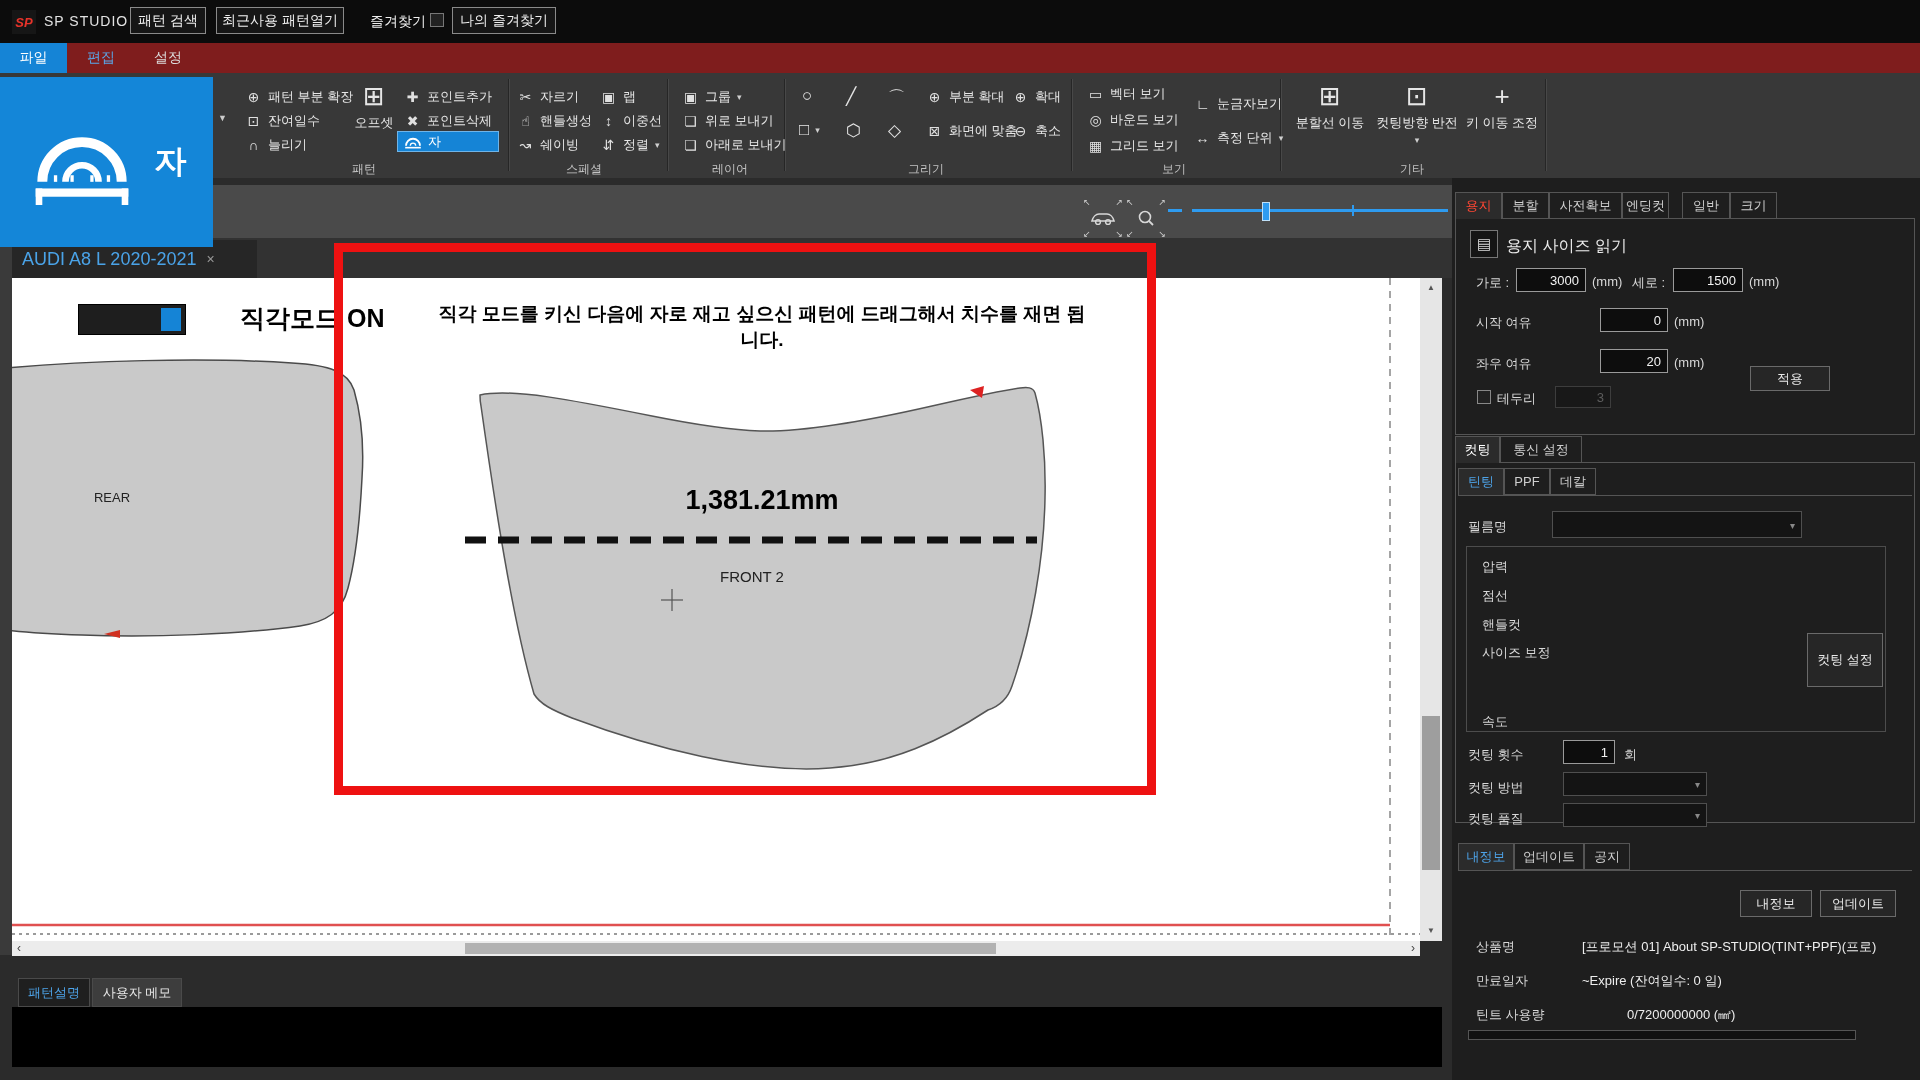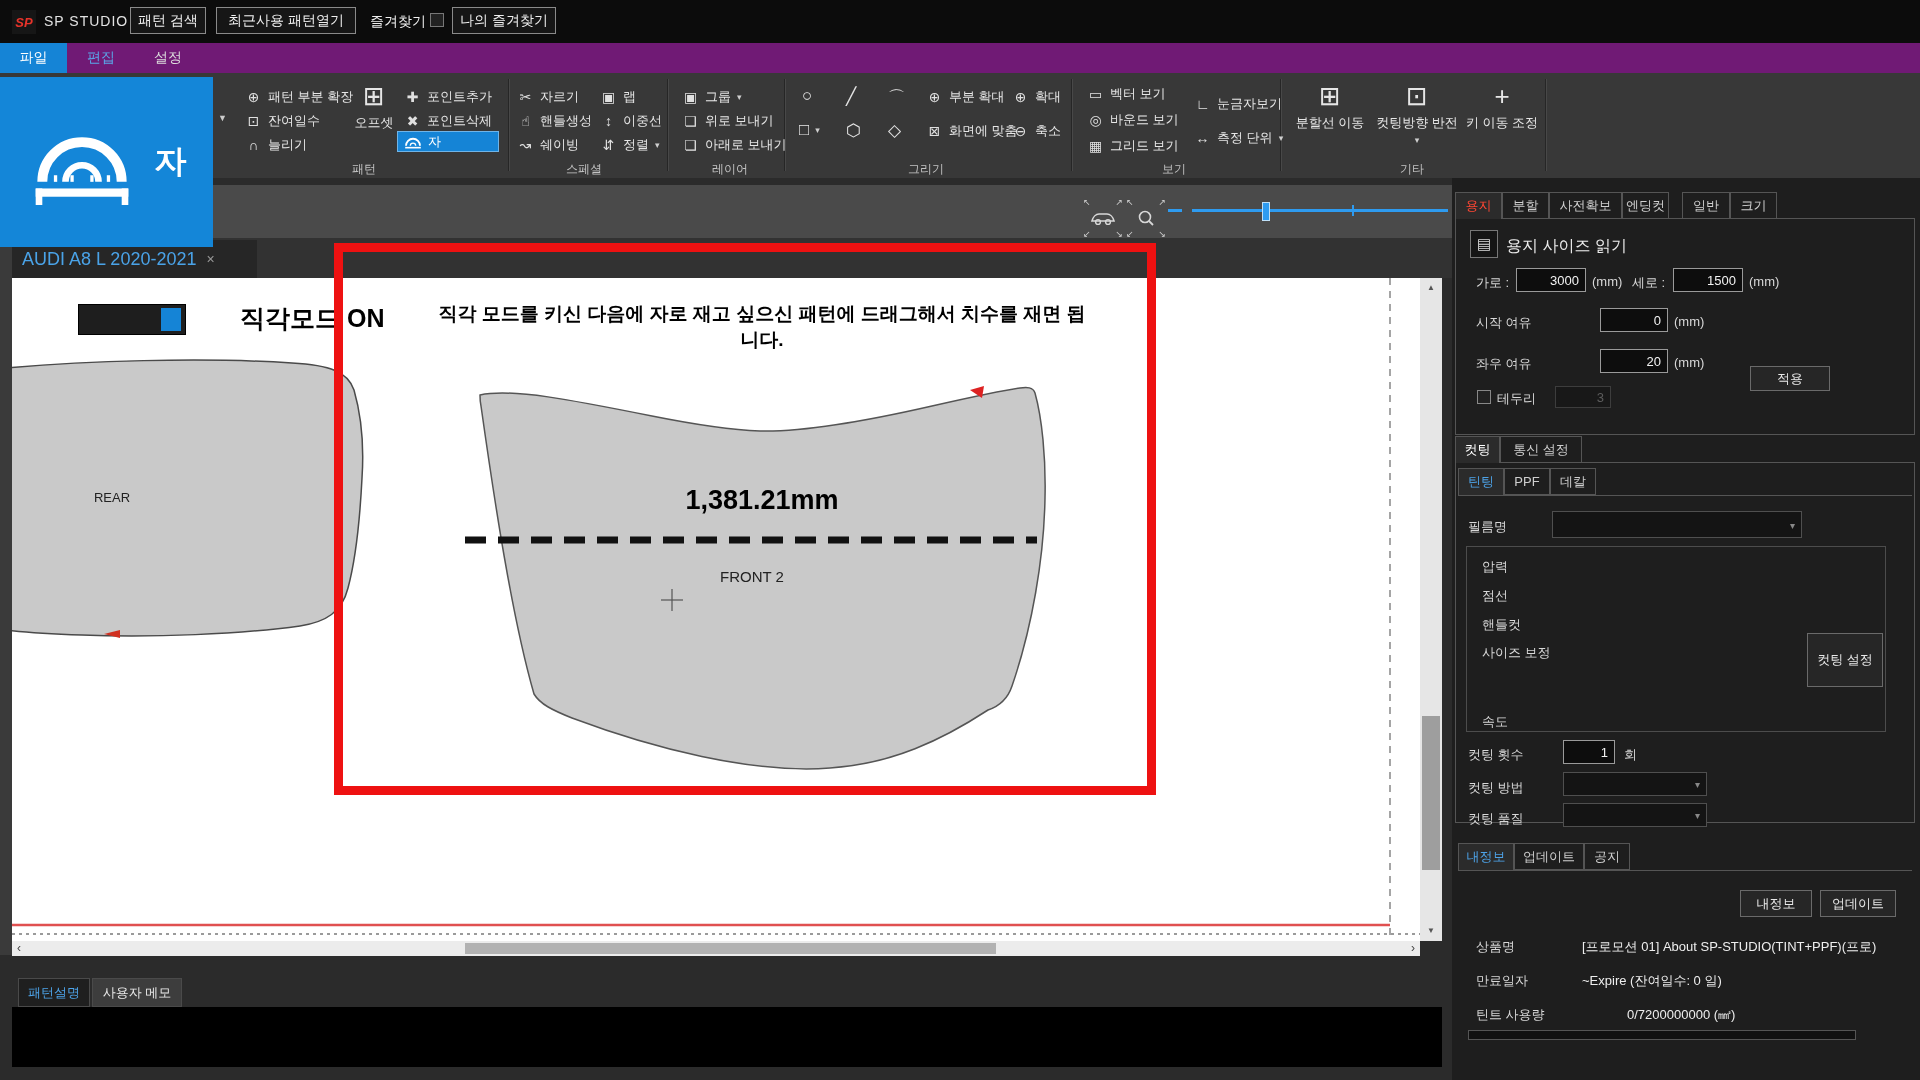--- a/index.html
+++ b/index.html
@@ -8,21 +8,21 @@
   
   .topbar{position:absolute;left:0;top:0;width:1920px;height:43px;background:#0c0c0c;}
   .logo{position:absolute;left:12px;top:10px;width:24px;height:24px;background:#161616;
         color:#e8332a;font-weight:bold;font-style:italic;font-size:13px;display:flex;align-items:center;justify-content:center;}
   .appname{position:absolute;left:44px;top:13px;color:#e2e2e2;font-size:14px;letter-spacing:1px;}
   .tbtn{position:absolute;top:7px;height:27px;background:#161616;border:1px solid #8a8a8a;color:#efefef;
         font-size:14px;display:flex;align-items:center;justify-content:center;box-sizing:border-box;}
   .favlabel{position:absolute;top:13px;color:#efefef;font-size:14px;}
   .chk{position:absolute;width:14px;height:14px;border:1px solid #777;background:#222;box-sizing:border-box;}
   
-  .menurow{position:absolute;left:0;top:43px;width:1920px;height:30px;background:#701a75;}
+  .menurow{position:absolute;left:0;top:43px;width:1920px;height:30px;background:#7f1d1d;}
   .mtab{position:absolute;top:0;height:30px;display:flex;align-items:center;justify-content:center;font-size:14px;}
   
   .ribbon{position:absolute;left:0;top:73px;width:1920px;height:105px;background:#383838;border-bottom:1px solid #1d1d1d;}
   .vdiv{position:absolute;top:6px;height:92px;width:1px;background:#262626;box-shadow:1px 0 0 #484848;}
   .ritem{position:absolute;display:flex;align-items:center;gap:6px;color:#e6e6e6;font-size:13px;white-space:nowrap;cursor:default;}
   .ricon{font-size:14px;color:#e0e0e0;width:17px;text-align:center;flex:0 0 auto;}
   .caret{font-size:9px;color:#cfcfcf;}
   .glabel{position:absolute;top:88px;color:#c3c3c3;font-size:12px;text-align:right;}
   .bigitem{position:absolute;display:flex;flex-direction:column;align-items:center;color:#e6e6e6;font-size:13px;gap:3px;}
   .bigicon{font-size:26px;line-height:30px;color:#e6e6e6;}
@@ -76,21 +76,21 @@
   .iconbtn{position:absolute;background:#151515;border:1px solid #777;color:#ddd;display:flex;align-items:center;
            justify-content:center;box-sizing:border-box;}
 </style>
 </head>
 <body>
 
 <div class="topbar">
   <div class="logo">SP</div>
   <div class="appname">SP STUDIO</div>
   <div class="tbtn" style="left:130px;width:76px;">패턴 검색</div>
-  <div class="tbtn" style="left:216px;width:140px;">최근사용 패턴열기</div>
+  <div class="tbtn" style="left:216px;width:128px;">최근사용 패턴열기</div>
   <div class="favlabel" style="left:370px;">즐겨찾기</div>
   <div class="chk" style="left:430px;top:13px;"></div>
   <div class="tbtn" style="left:452px;width:104px;">나의 즐겨찾기</div>
 </div>
 
 <div class="menurow">
   <div class="mtab" style="left:0;width:67px;background:#1584d6;color:#fff;">파일</div>
   <div class="mtab" style="left:67px;width:68px;color:#5aa7e8;">편집</div>
   <div class="mtab" style="left:135px;width:66px;color:#dcdcdc;">설정</div>
 </div>

